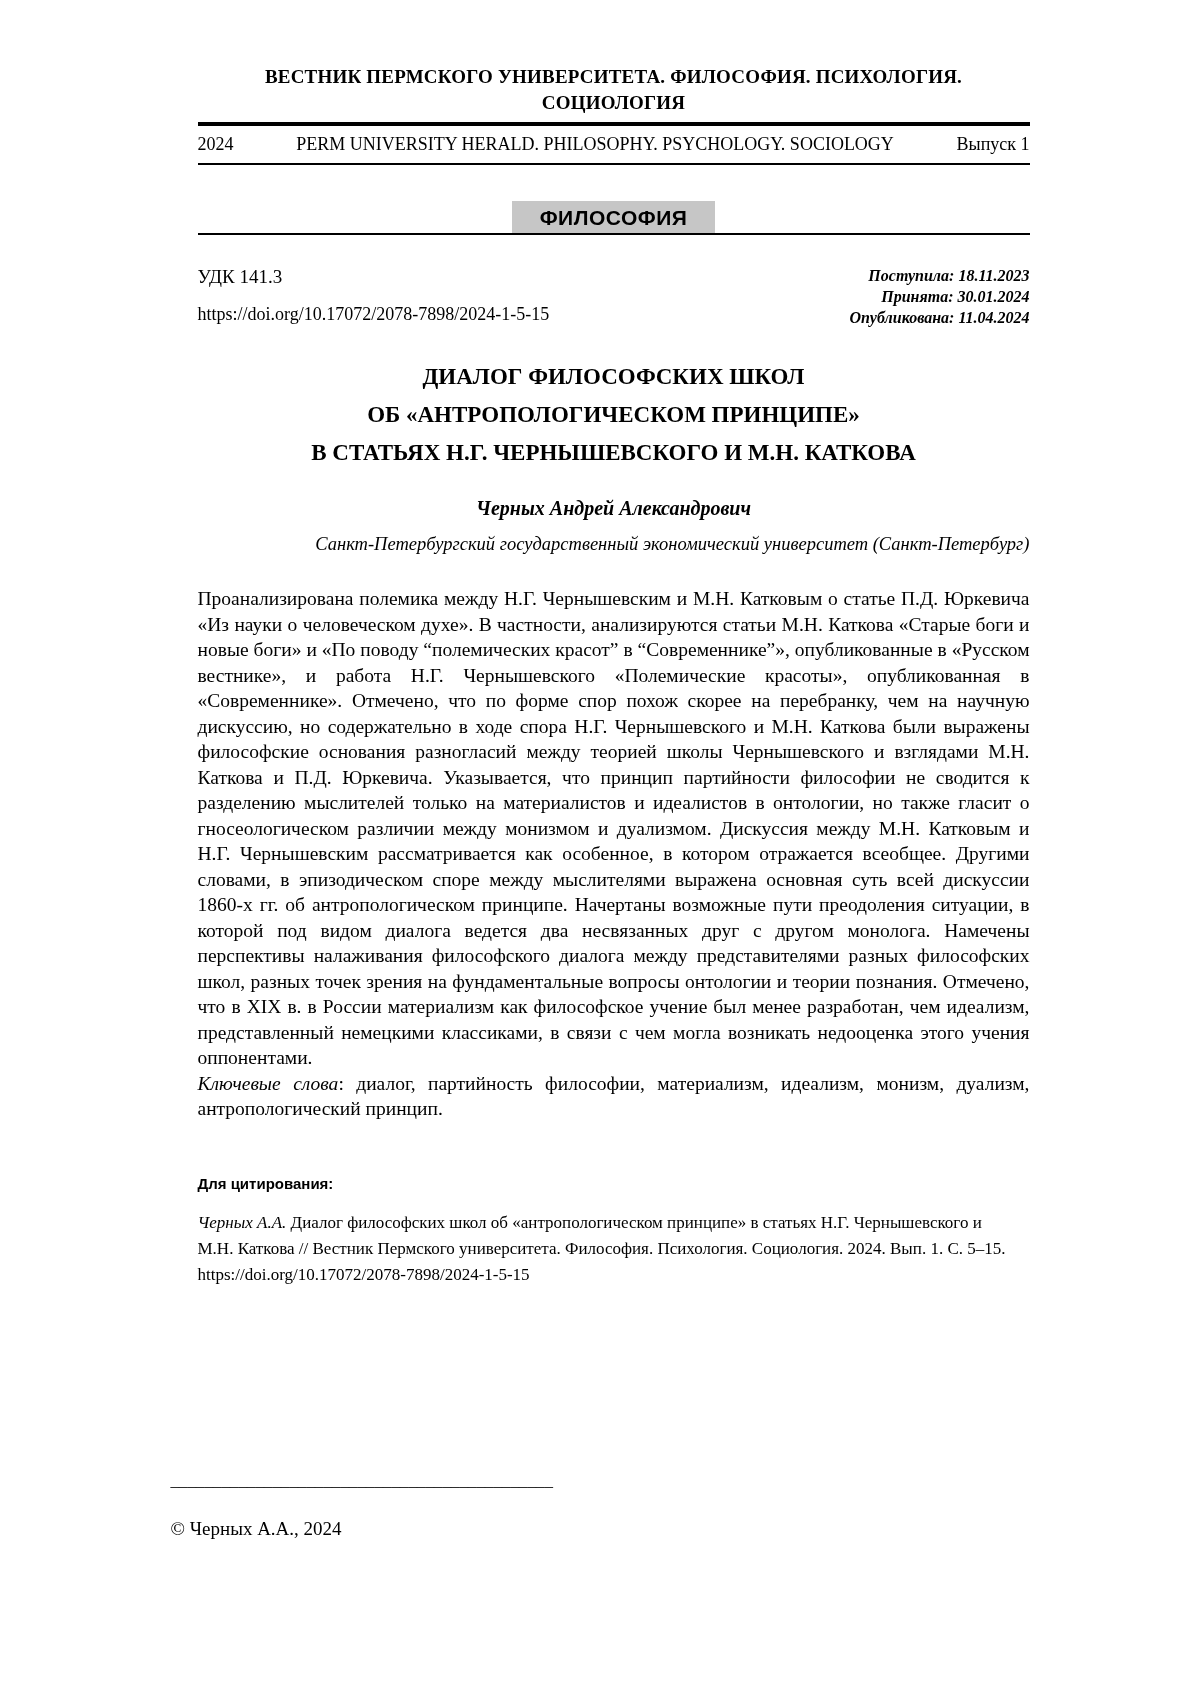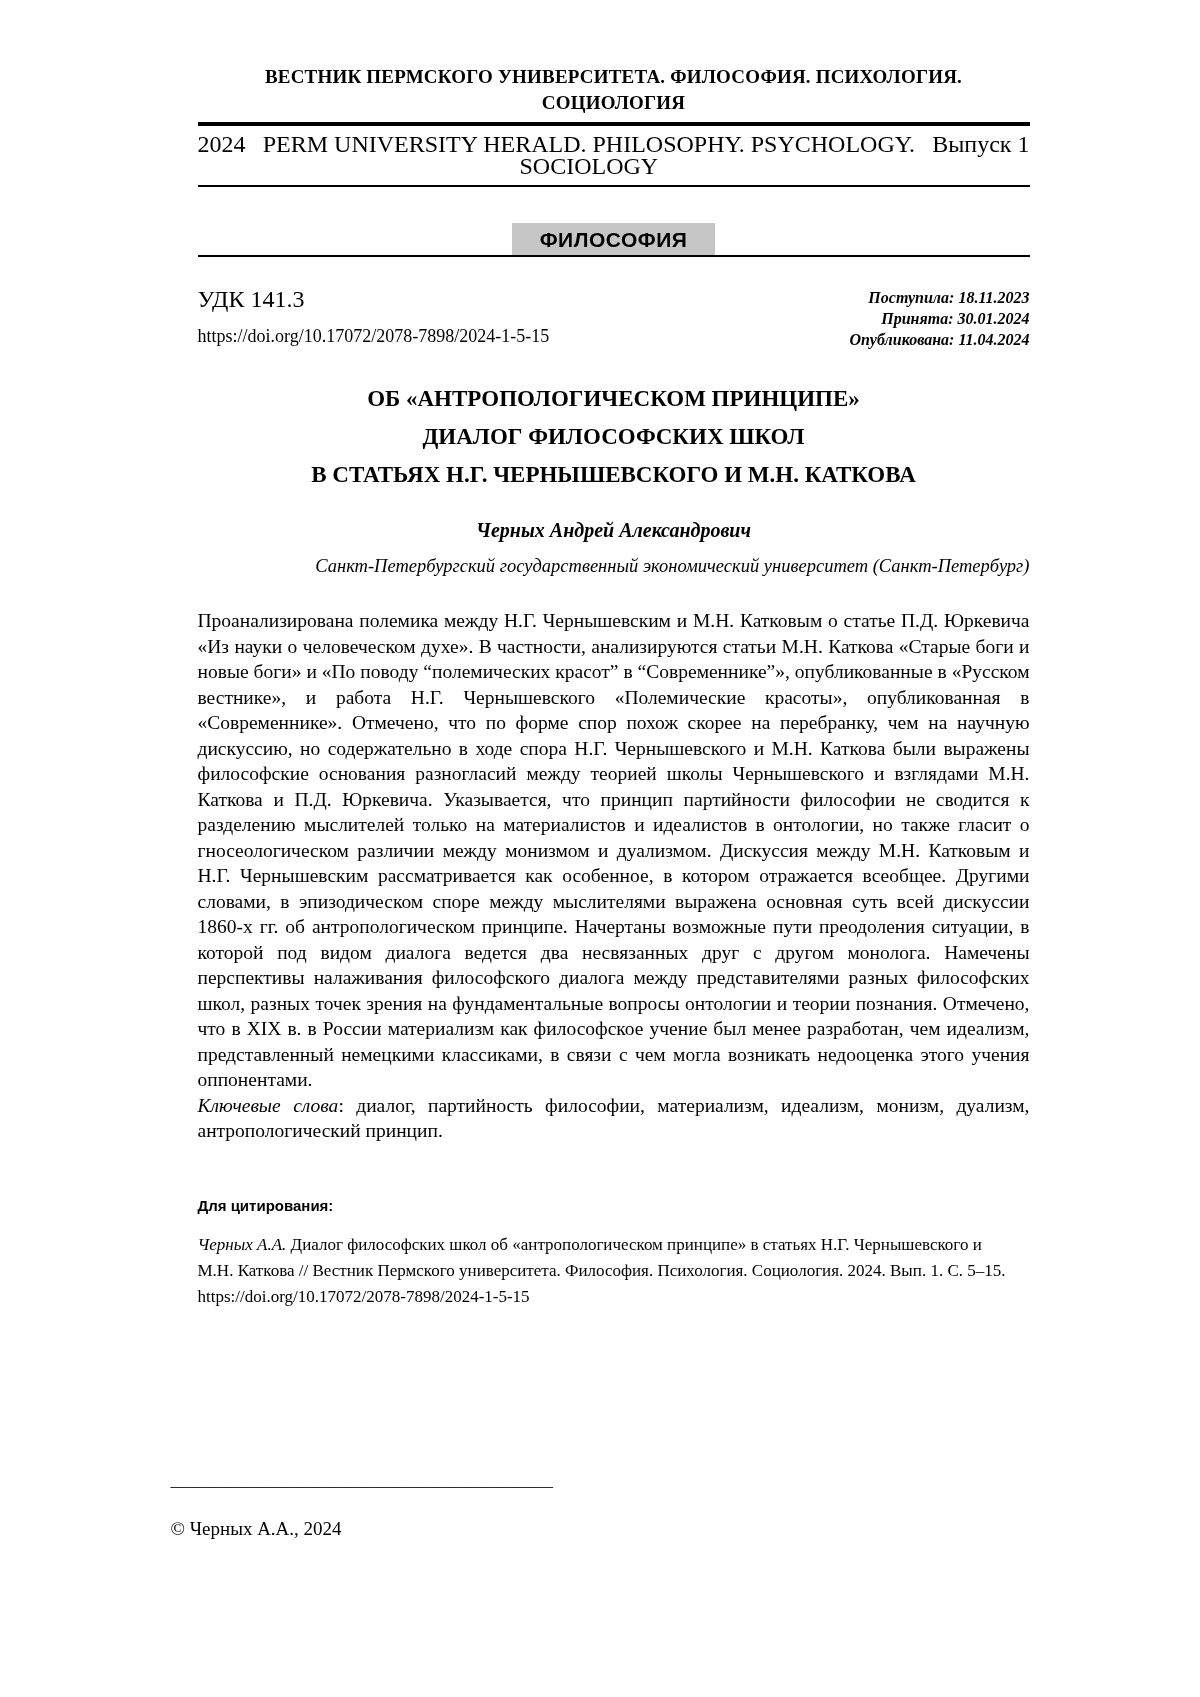--- a/index.html
+++ b/index.html
@@ -23,21 +23,21 @@
     font-weight: bold;
     font-size: 19px;
     line-height: 26px;
     letter-spacing: 0.2px;
   }
   .rule-thick { margin-top: 6px; height: 4px; background: #000; }
   .header-row {
     display: flex;
     justify-content: space-between;
     align-items: baseline;
-    font-size: 24px;
+    font-size: 18px;
     line-height: 22px;
     padding: 7px 0 8px 0;
   }
   .header-row .jr-en { flex: 1; text-align: center; }
   .rule-thin { height: 2px; background: #000; }
 
   
   .section-bar {
     margin-top: 36px;
     text-align: center;
@@ -55,21 +55,21 @@
     letter-spacing: 0.5px;
   }
 
   
   .meta-row {
     display: flex;
     justify-content: space-between;
     align-items: flex-start;
     margin-top: 30px;
   }
-  .udk { font-size: 24px; line-height: 24px; }
+  .udk { font-size: 19px; line-height: 24px; }
   .doi { font-size: 18px; line-height: 23px; margin-top: 14px; cursor: pointer; }
   .meta-right {
     font-style: italic;
     font-size: 16px;
     line-height: 21px;
     text-align: right;
     font-weight: bold;
   }
 
   
@@ -164,22 +164,22 @@
         <div class="doi">https://doi.org/10.17072/2078-7898/2024-1-5-15</div>
       </div>
       <div class="meta-right">
         <div>Поступила: 18.11.2023</div>
         <div>Принята: 30.01.2024</div>
         <div>Опубликована: 11.04.2024</div>
       </div>
     </div>
 
     <h1 class="article-title">
+      <div>ДИАЛОГ ФИЛОСОФСКИХ ШКОЛ</div>
       <div>ОБ «АНТРОПОЛОГИЧЕСКОМ ПРИНЦИПЕ»</div>
-      <div>ДИАЛОГ ФИЛОСОФСКИХ ШКОЛ</div>
       <div>В СТАТЬЯХ Н.Г. ЧЕРНЫШЕВСКОГО И М.Н. КАТКОВА</div>
     </h1>
 
     <div class="author">Черных Андрей Александрович</div>
     <div class="affiliation">Санкт-Петербургский государственный экономический университет (Санкт-Петербург)</div>
 
     <p class="abstract">Проанализирована полемика между Н.Г. Чернышевским и М.Н. Катковым о статье П.Д. Юркевича «Из науки о человеческом духе». В частности, анализируются статьи М.Н. Каткова «Старые боги и новые боги» и «По поводу “полемических красот” в “Современнике”», опубликованные в «Русском вестнике», и работа Н.Г. Чернышевского «Полемические красоты», опубликованная в «Современнике». Отмечено, что по форме спор похож скорее на перебранку, чем на научную дискуссию, но содержательно в ходе спора Н.Г. Чернышевского и М.Н. Каткова были выражены философские основания разногласий между теорией школы Чернышевского и взглядами М.Н. Каткова и П.Д. Юркевича. Указывается, что принцип партийности философии не сводится к разделению мыслителей только на материалистов и идеалистов в онтологии, но также гласит о гносеологическом различии между монизмом и дуализмом. Дискуссия между М.Н. Катковым и Н.Г. Чернышевским рассматривается как особенное, в котором отражается всеобщее. Другими словами, в эпизодическом споре между мыслителями выражена основная суть всей дискуссии 1860-х гг. об антропологическом принципе. Начертаны возможные пути преодоления ситуации, в которой под видом диалога ведется два несвязанных друг с другом монолога. Намечены перспективы налаживания философского диалога между представителями разных философских школ, разных точек зрения на фундаментальные вопросы онтологии и теории познания. Отмечено, что в XIX в. в России материализм как философское учение был менее разработан, чем идеализм, представленный немецкими классиками, в связи с чем могла возникать недооценка этого учения оппонентами.</p>
 
     <p class="keywords"><span class="kw-label">Ключевые слова</span><span>: диалог, партийность философии, материализм, идеализм, монизм, дуализм, антропологический принцип.</span></p>
 

